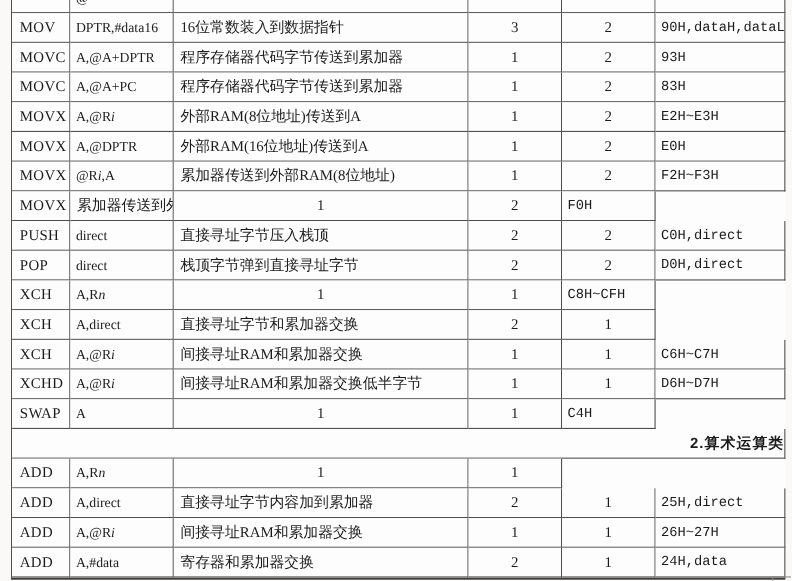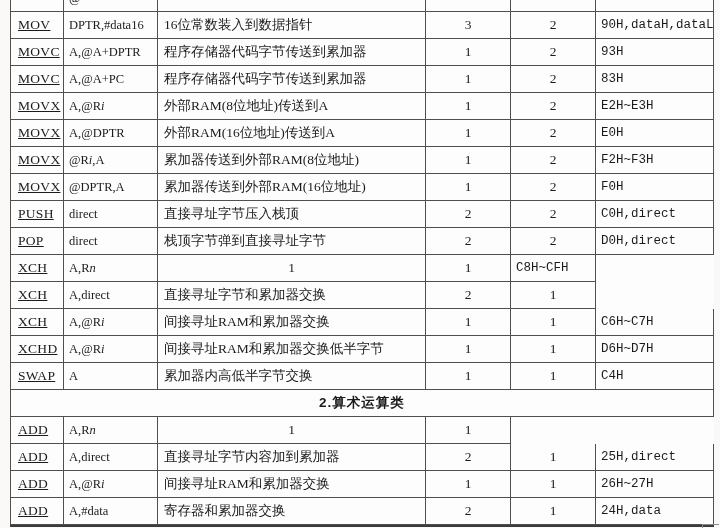--- a/index.html
+++ b/index.html
@@ -32,21 +32,21 @@
   .cell {
     border-right: 1px solid #4f4f4f;
     border-bottom: 1px solid #4f4f4f;
     box-sizing: border-box;
     display: flex;
     align-items: center;
     overflow: hidden;
     white-space: nowrap;
     background: #fdfdfd;
   }
-  .c-mn   { padding-left: 7px;  font-size: 13.5px; letter-spacing: 0.3px; text-decoration: underline; }
+  .c-mn   { padding-left: 7px;  font-size: 13.5px; letter-spacing: 0.3px; }
   .c-op   { padding-left: 5px;  font-size: 12.5px; }
   .c-desc { padding-left: 6px;  font-size: 13.5px; }
   .c-num  { justify-content: center; font-size: 13.5px; }
   .c-opc  { padding-left: 5px;  font-size: 12.5px; font-family: Liberation Mono, monospace; }
   .op-it  { font-style: italic; }
 
   .partial-row { height: 12px; }
   .partial-row .cell { align-items: flex-start; }
   .frag {
     display: block;
@@ -56,21 +56,21 @@
   }
 
   .section-row {
     height: 27px;
     box-sizing: border-box;
     border-right: 1px solid #4f4f4f;
     border-bottom: 1px solid #4f4f4f;
     background: #fdfdfd;
     display: flex;
     align-items: center;
-    justify-content: center;
+    justify-content: flex-end;
     font-family: "Liberation Sans", "DejaVu Sans", sans-serif;
     font-weight: bold;
     font-size: 13.5px;
     letter-spacing: 1px;
   }
 
   .corner-frag {
     position: absolute;
     left: 702px; top: 524px;
     width: 16px; height: 6px;
@@ -169,25 +169,20 @@
             <span>,A</span>
           </div>
     <div class="cell c-desc">累加器传送到外部RAM(8位地址)</div>
     <div class="cell c-num">1</div>
     <div class="cell c-num">2</div>
     <div class="cell c-opc">F2H~F3H</div>
   </div>
 
   <div class="row">
     <div class="cell c-mn">MOVX</div>
-    <div class="cell c-op">
-            <span>@DPTR,A</span>
-            <span class="op-it"></span>
-            <span></span>
-          </div>
     <div class="cell c-desc">累加器传送到外部RAM(16位地址)</div>
     <div class="cell c-num">1</div>
     <div class="cell c-num">2</div>
     <div class="cell c-opc">F0H</div>
   </div>
 
   <div class="row">
     <div class="cell c-mn">PUSH</div>
     <div class="cell c-op">
             <span>direct</span>
@@ -263,21 +258,20 @@
     <div class="cell c-opc">D6H~D7H</div>
   </div>
 
   <div class="row">
     <div class="cell c-mn">SWAP</div>
     <div class="cell c-op">
             <span>A</span>
             <span class="op-it"></span>
             <span></span>
           </div>
-    <div class="cell c-desc">累加器内高低半字节交换</div>
     <div class="cell c-num">1</div>
     <div class="cell c-num">1</div>
     <div class="cell c-opc">C4H</div>
   </div>
 
   <div class="section-row">
     <span>2.算术运算类</span>
   </div>
 
   <div class="row">

